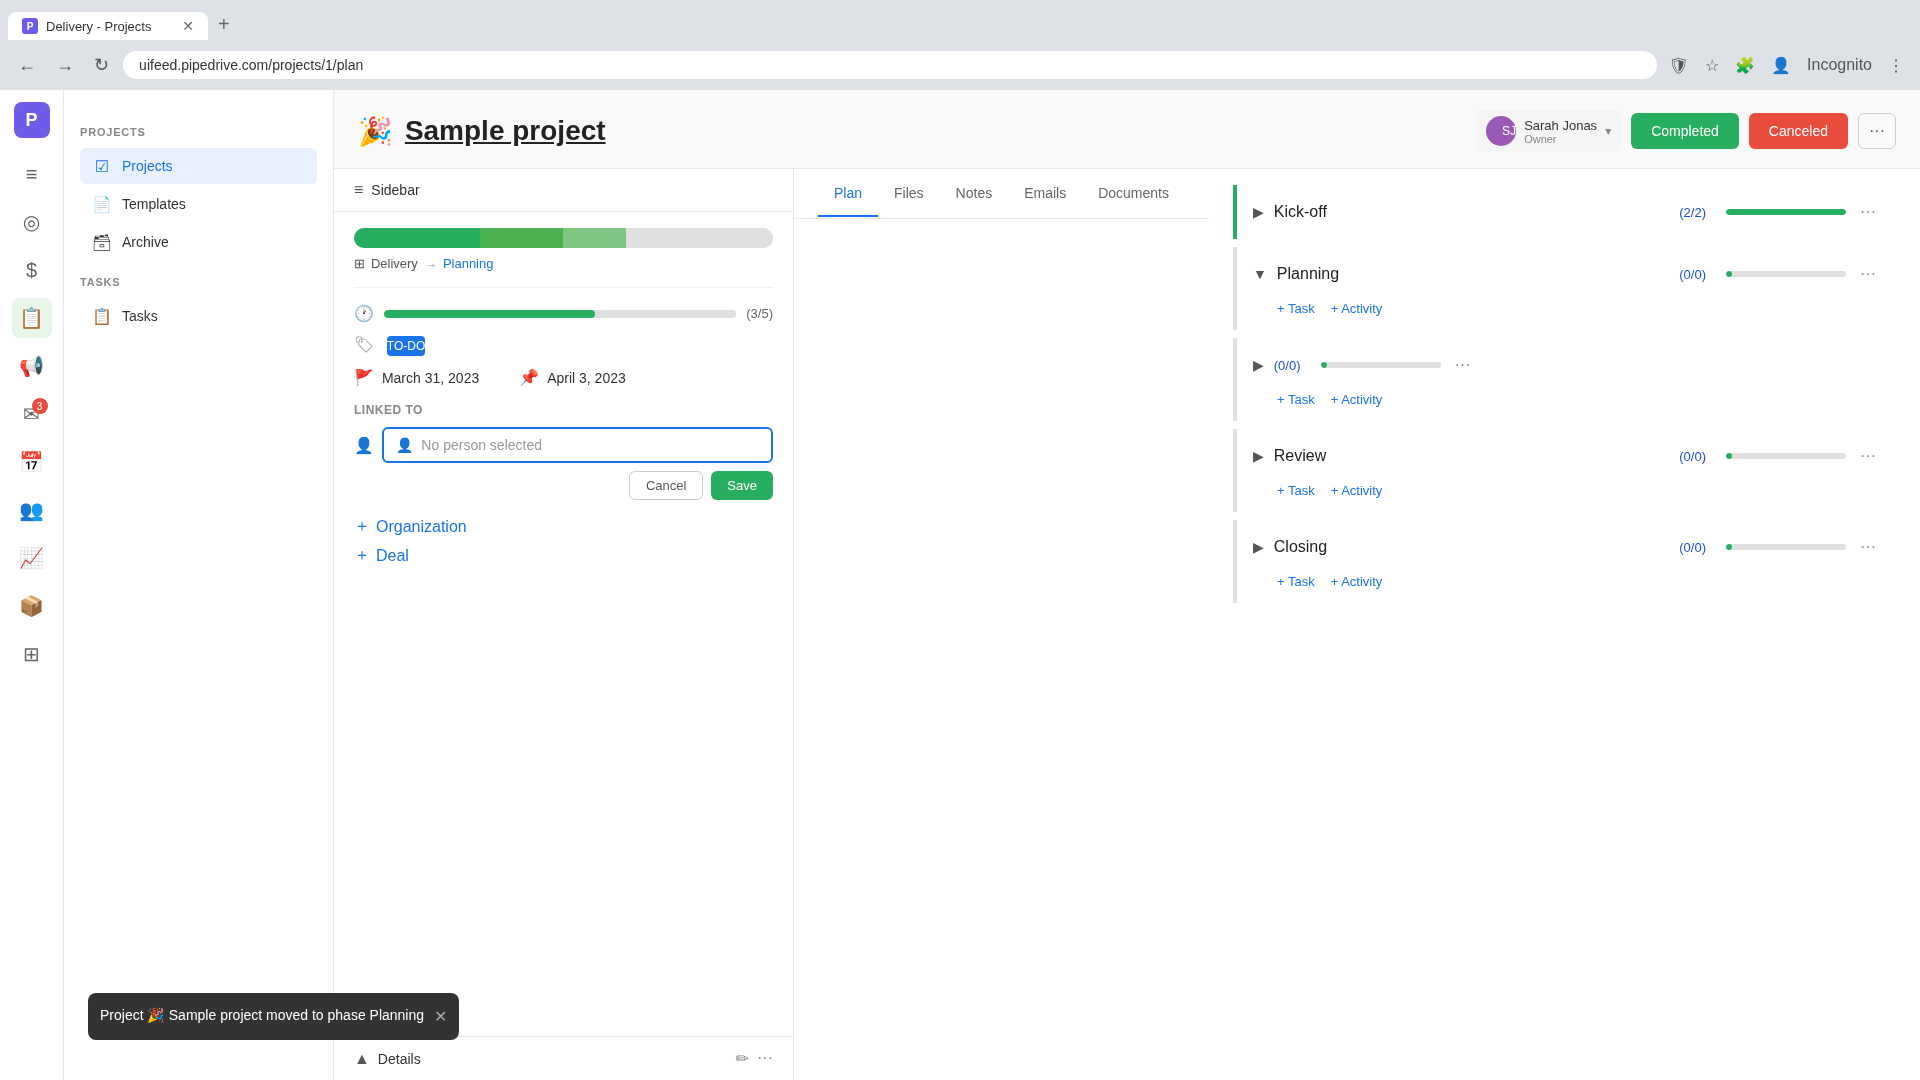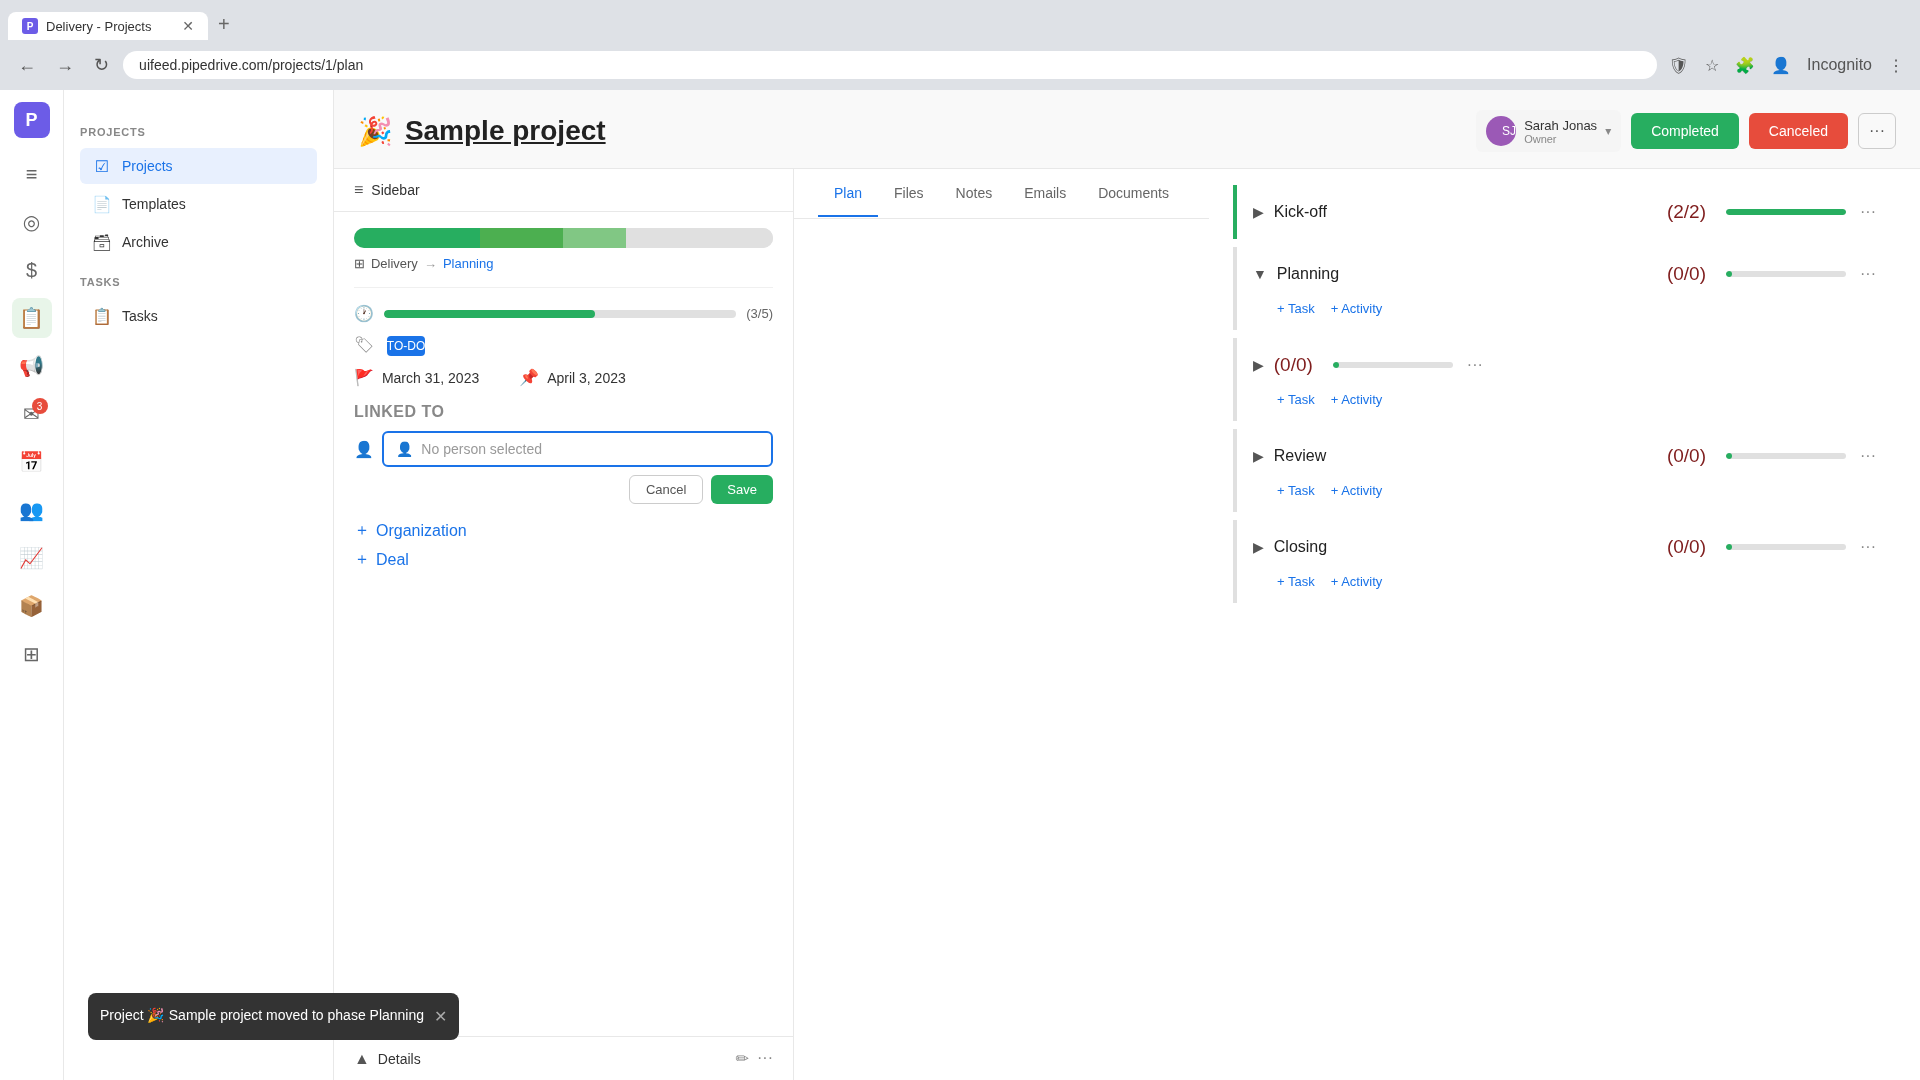--- a/index.html
+++ b/index.html
@@ -87,21 +87,21 @@
     .label-row { margin-bottom: 12px; }
     .label-badge { display: inline-block; background: #1a73e8; color: white; border-radius: 4px; padding: 3px 0; font-size: 12px; font-weight: 500; }
 
     
     .dates-row { display: flex; gap: 40px; margin-bottom: 16px; align-items: center; }
     .date-item { display: flex; align-items: center; gap: 8px; font-size: 14px; color: #333; }
     .date-icon { color: #888; font-size: 16px; }
 
     
     .linked-section { margin-bottom: 16px; }
-    .linked-title { font-size: 16px; font-weight: 600; color: #888; text-transform: uppercase; letter-spacing: 0.5px; margin-bottom: 10px; }
+    .linked-title { font-size: 12px; font-weight: 600; color: #888; text-transform: uppercase; letter-spacing: 0.5px; margin-bottom: 10px; }
     .person-input-row { display: flex; align-items: center; gap: 8px; }
     .person-icon { color: #555; font-size: 16px; }
     .person-input { flex: 1; border: 2px solid #1a73e8; border-radius: 6px; padding: 8px 12px; font-size: 14px; color: #999; outline: none; display: flex; align-items: center; gap: 8px; background: white; }
     .person-input-icon { color: #888; }
     .person-actions { display: flex; gap: 8px; justify-content: flex-end; margin-top: 8px; }
     .btn-cancel { background: none; border: 1px solid #ccc; border-radius: 6px; padding: 6px 16px; font-size: 13px; cursor: pointer; color: #555; }
     .btn-save { background: #27ae60; color: white; border: none; border-radius: 6px; padding: 6px 16px; font-size: 13px; cursor: pointer; }
 
     
     .add-link { display: flex; align-items: center; gap: 6px; color: #1a73e8; font-size: 14px; cursor: pointer; margin-bottom: 8px; }
@@ -118,21 +118,21 @@
     .right-panel { flex: 1; display: flex; padding: 0; overflow: hidden; background: #fff; }
     .right-panel-header { display: flex; align-items: center; border-bottom: 1px solid #e8e8e8; padding: 0 24px; height: 50px; background: #fff; }
     .tab-item { padding: 14px 16px; font-size: 14px; color: #666; cursor: pointer; border-bottom: 2px solid transparent; margin-bottom: -1px; }
     .tab-item.active { color: #1a73e8; border-bottom-color: #1a73e8; font-weight: 500; }
 
     
     .phases-list { flex: 1; overflow-y: auto; padding: 16px 24px; }
     .phase-header { display: flex; align-items: center; padding: 14px 16px; gap: 10px; cursor: pointer; }
     .phase-chevron { color: #555; font-size: 14px; cursor: pointer; }
     .phase-name { font-size: 16px; font-weight: 500; color: #222; flex: 1; }
-    .phase-count { font-size: 19px; color: #7f1d1d; margin-right: 10px; }
+    .phase-count { font-size: 13px; color: #1d4ed8; margin-right: 10px; }
     .phase-progress-bar { width: 120px; height: 6px; background: #e0e0e0; border-radius: 3px; overflow: hidden; }
     .phase-progress-fill { height: 100%; background: #27ae60; border-radius: 3px; }
     .phase-more { color: #888; font-size: 16px; cursor: pointer; padding: 4px; }
     .phase-actions { display: flex; gap: 16px; padding: 0 16px 14px 40px; }
     .phase-action-btn { display: flex; align-items: center; gap: 4px; color: #1a73e8; font-size: 13px; cursor: pointer; background: none; border: none; }
 
     
     .toast { position: fixed; bottom: 40px; left: 88px; background: #333; color: white; border-radius: 8px; padding: 14px 12px; display: flex; align-items: flex-start; gap: 10px; font-size: 14px; z-index: 1000; max-width: 480px; }
     .toast-close { margin-left: auto; cursor: pointer; color: #aaa; font-size: 16px; }
 

